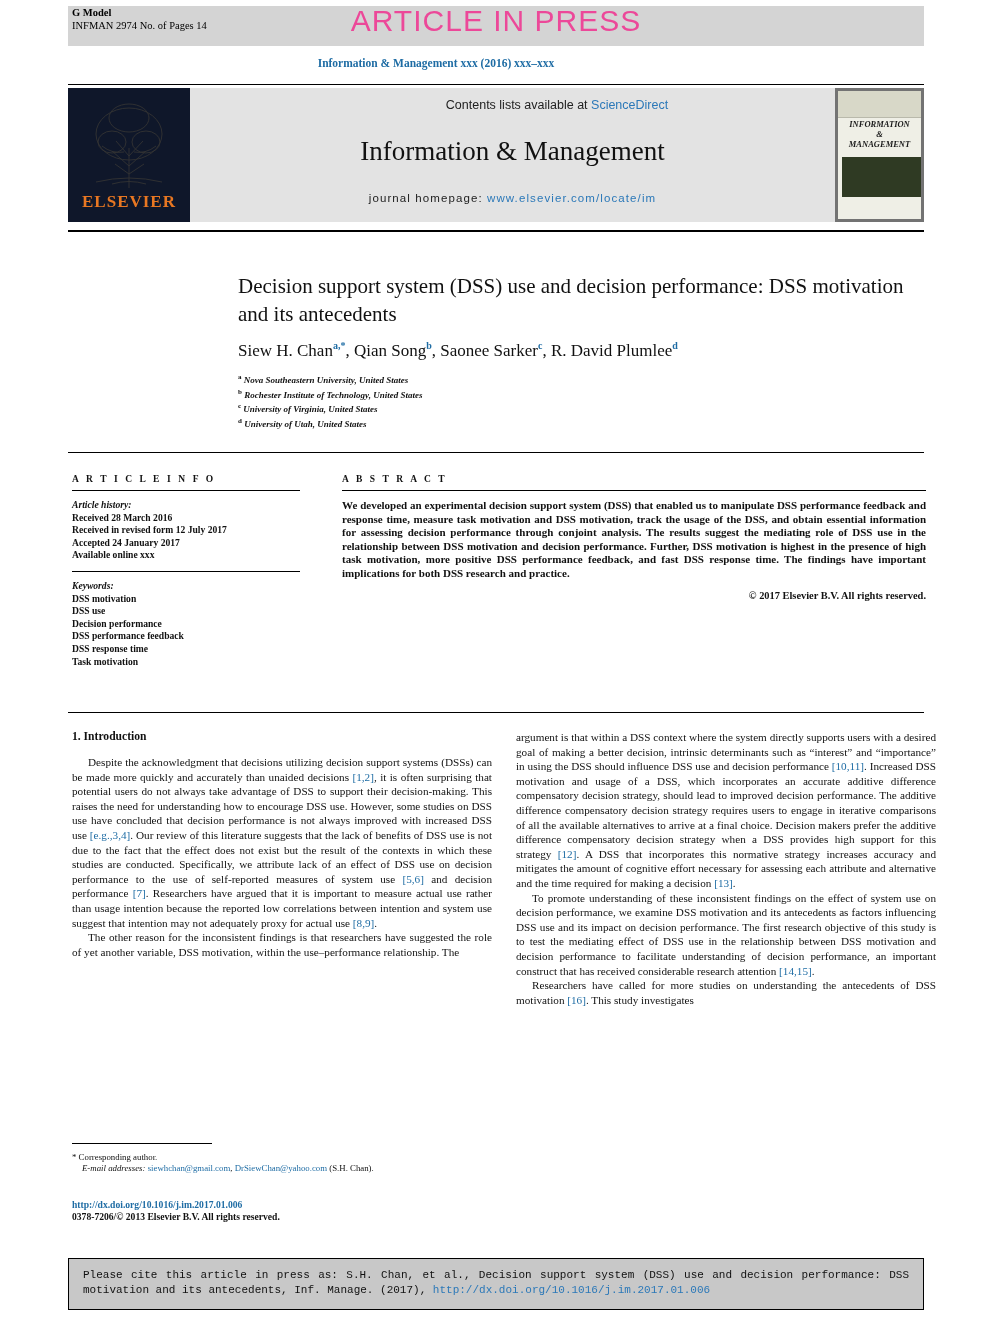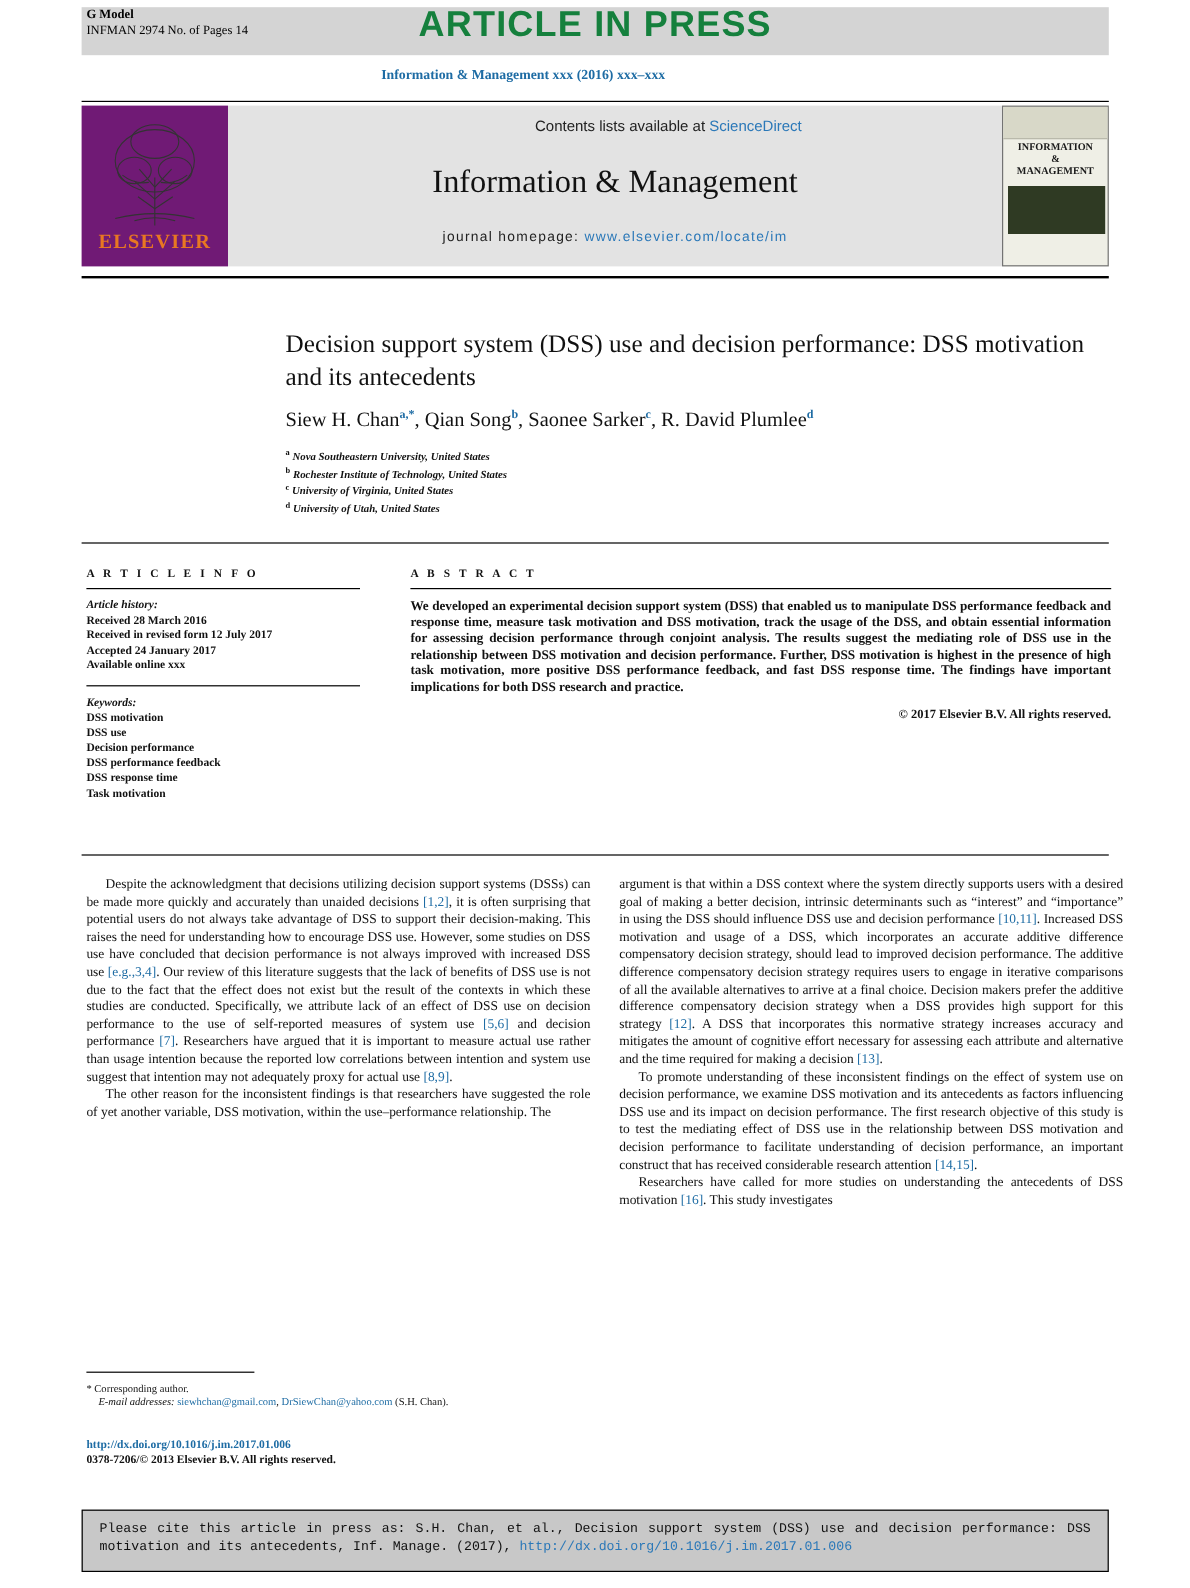--- a/index.html
+++ b/index.html
@@ -20,21 +20,21 @@
   }
   .gmodel{
     position:absolute;left:72px;top:7px;
     font-family:"Liberation Serif", serif;
     font-size:10.5px;line-height:12.5px;color:#000;font-weight:bold;
   }
   .gmodel .sub{font-weight:normal;}
   .aip{
     position:absolute;left:0;top:4px;width:992px;text-align:center;
     font-family:"Liberation Sans", sans-serif;
-    font-size:30px;font-weight:bold;letter-spacing:1px;color:#15803d;
+    font-size:30px;font-weight:normal;letter-spacing:1px;color:#ec4899;
   }
 
   
   .runhead{
     position:absolute;left:0;top:57px;width:872px;text-align:center;
     font-family:"Liberation Serif", serif;
     font-size:11.5px;font-weight:bold;color:#1e6ca4;
   }
   .rule-top{
     position:absolute;left:68px;top:84px;width:856px;height:1px;background:#000;
@@ -60,33 +60,34 @@
   }
   .mast-home{
     position:absolute;left:0;top:104px;width:645px;
     font-family:"Liberation Sans", sans-serif;font-size:11.5px;color:#222;
     letter-spacing:1.1px;
   }
   .mast-home .url{color:#2b78b8;}
 
   
   .elsbox{
-    position:absolute;left:0;top:0;width:122px;height:134px;background:#701a75;
+    position:absolute;left:0;top:0;width:122px;height:134px;background:#0f172a;
     overflow:hidden;
   }
   .els-word{
     position:absolute;left:0;bottom:10px;width:122px;text-align:center;
     font-family:"Liberation Serif", serif;font-size:17px;letter-spacing:1px;
     color:#e87722;font-weight:bold;
   }
   
   .cover{
     position:absolute;left:767px;top:0;width:89px;height:134px;
-    background:#efefe6;border:1px solid #737373;box-sizing:border-box;
+    background:#efefe6;border:3px solid #737373;box-sizing:border-box;
     overflow:hidden;
+    font-style:italic;
   }
   .cover-top{
     position:absolute;left:0;top:0;width:100%;height:26px;background:#d8d8c8;
     border-bottom:1px solid #b9b9ab;
   }
   .cover-title{
     position:absolute;left:0;top:28px;width:100%;text-align:center;
     font-family:"Liberation Serif", serif;font-size:8.5px;font-weight:bold;
     color:#1b1b1b;line-height:10px;
   }
@@ -297,20 +298,21 @@
   <div class="abscol">
     <div class="sechead">A B S T R A C T</div>
     <div class="hr-thin"></div>
     <div class="abstract">We developed an experimental decision support system (DSS) that enabled us to manipulate DSS performance feedback and response time, measure task motivation and DSS motivation, track the usage of the DSS, and obtain essential information for assessing decision performance through conjoint analysis. The results suggest the mediating role of DSS use in the relationship between DSS motivation and decision performance. Further, DSS motivation is highest in the presence of high task motivation, more positive DSS performance feedback, and fast DSS response time. The findings have important implications for both DSS research and practice.</div>
     <div class="copyline">© 2017 Elsevier B.V. All rights reserved.</div>
   </div>
 
   <div class="rule-body"></div>
 
   <div class="colL">
+    <div class="h1">1. Introduction</div>
     <div>
         <p class="body">Despite the acknowledgment that decisions utilizing decision support systems (DSSs) can be made more quickly and accurately than unaided decisions <a class="ref" href="#">[1,2]</a>, it is often surprising that potential users do not always take advantage of DSS to support their decision-making. This raises the need for understanding how to encourage DSS use. However, some studies on DSS use have concluded that decision performance is not always improved with increased DSS use <a class="ref" href="#">[e.g.,3,4]</a>. Our review of this literature suggests that the lack of benefits of DSS use is not due to the fact that the effect does not exist but the result of the contexts in which these studies are conducted. Specifically, we attribute lack of an effect of DSS use on decision performance to the use of self-reported measures of system use <a class="ref" href="#">[5,6]</a> and decision performance <a class="ref" href="#">[7]</a>. Researchers have argued that it is important to measure actual use rather than usage intention because the reported low correlations between intention and system use suggest that intention may not adequately proxy for actual use <a class="ref" href="#">[8,9]</a>.</p>
         <p class="body">The other reason for the inconsistent findings is that researchers have suggested the role of yet another variable, DSS motivation, within the use–performance relationship. The</p>
       </div>
   </div>
   <div class="colR">
     <div>
         <p class="body cont">argument is that within a DSS context where the system directly supports users with a desired goal of making a better decision, intrinsic determinants such as “interest” and “importance” in using the DSS should influence DSS use and decision performance <a class="ref" href="#">[10,11]</a>. Increased DSS motivation and usage of a DSS, which incorporates an accurate additive difference compensatory decision strategy, should lead to improved decision performance. The additive difference compensatory decision strategy requires users to engage in iterative comparisons of all the available alternatives to arrive at a final choice. Decision makers prefer the additive difference compensatory decision strategy when a DSS provides high support for this strategy <a class="ref" href="#">[12]</a>. A DSS that incorporates this normative strategy increases accuracy and mitigates the amount of cognitive effort necessary for assessing each attribute and alternative and the time required for making a decision <a class="ref" href="#">[13]</a>.</p>
         <p class="body">To promote understanding of these inconsistent findings on the effect of system use on decision performance, we examine DSS motivation and its antecedents as factors influencing DSS use and its impact on decision performance. The first research objective of this study is to test the mediating effect of DSS use in the relationship between DSS motivation and decision performance to facilitate understanding of decision performance, an important construct that has received considerable research attention <a class="ref" href="#">[14,15]</a>.</p>
         <p class="body">Researchers have called for more studies on understanding the antecedents of DSS motivation <a class="ref" href="#">[16]</a>. This study investigates</p>

